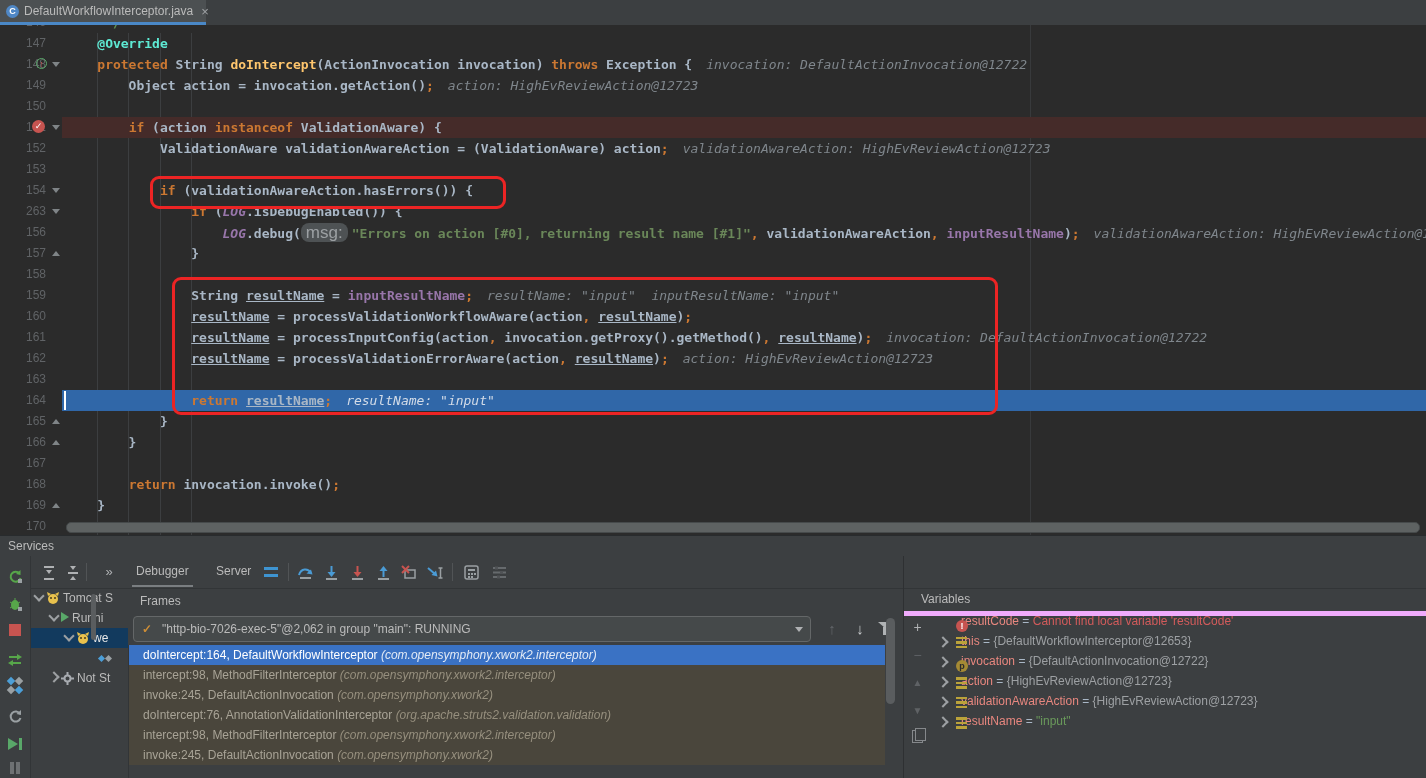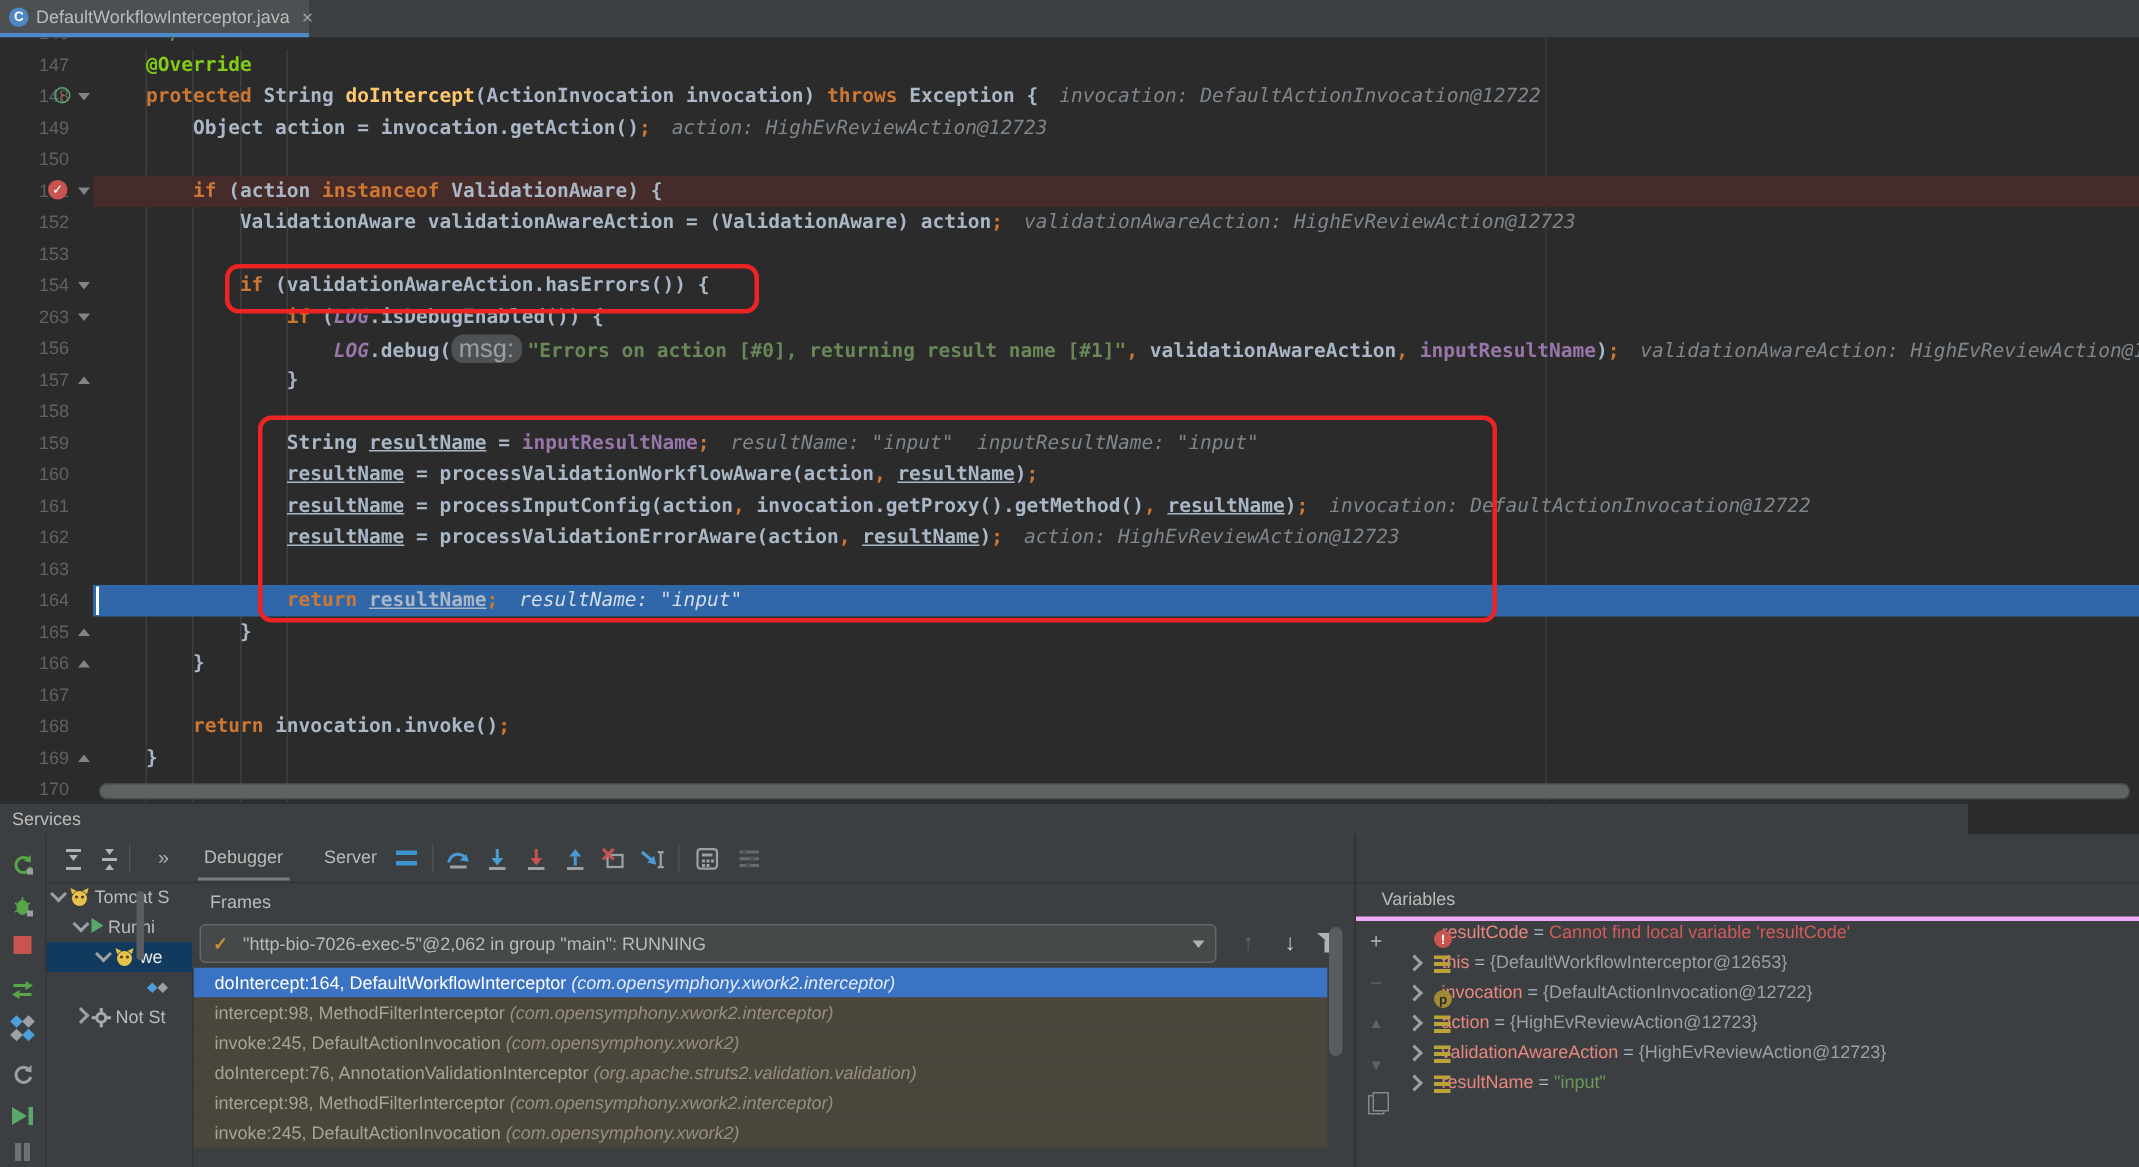--- a/index.html
+++ b/index.html
@@ -25,35 +25,35 @@
   .lnum{position:absolute;right:16px;top:0;}
   .fold{position:absolute;right:2px;top:8px;width:0;height:0;
         border-left:4px solid transparent;border-right:4px solid transparent;border-top:5px solid #7F8487;}
   .fold.close{border-top:none;border-bottom:5px solid #7F8487;}
   .bp-icon{position:absolute;left:32px;top:3px;width:13px;height:13px;border-radius:50%;
         background:#C75450;color:#fff;font-size:9px;line-height:13px;text-align:center;}
   .ovr-icon{position:absolute;left:36px;top:4px;width:11px;height:11px;border-radius:50%;
         border:1px solid #59A869;color:#C75450;font-size:9px;line-height:10px;text-align:center;box-sizing:border-box;}
   pre.code{margin:0;flex:1;font-family:"DejaVu Sans Mono",monospace;font-size:13px;line-height:21px;
         font-weight:700;white-space:pre;padding-left:4px;color:#A9B7C6;}
-  .p{color:#A9B7C6}.kw{color:#CC7832}.ann{color:#84cc16}.meth{color:#FFC66D}
+  .p{color:#A9B7C6}.kw{color:#CC7832}.ann{color:#5eead4}.meth{color:#FFC66D}
   .str{color:#6A8759}.fld{color:#9876AA}.fldi{color:#9876AA;font-style:italic}
   .u{color:#A9B7C6;text-decoration:underline}.pun{color:#CC7832}.cmt{color:#629755}
   .hint{color:#7F868C;font-style:italic;font-weight:400;margin-left:14px;}
   .chip{background:#4E5254;color:#9CA0A3;border-radius:8px;padding:0 5px;margin-right:4px;
         font-family:"Liberation Sans",sans-serif;font-size:17px;font-weight:400;}
   .bg-bp pre.code{background:#452B29;}
   .bg-exec pre.code{background:#3067A8;}
   .bg-exec .hint{color:#D3DCE8;}
   .caret{position:absolute;left:64px;top:1px;height:19px;width:2px;background:#FFFFFF;}
   .redbox{position:absolute;border:3px solid #EC2424;border-radius:9px;pointer-events:none;}
   .hscroll{position:absolute;left:66px;bottom:2px;height:9px;width:1352px;border-radius:5px;
         background:#5E6262;border:1px solid #464A4B;}
   
-  .services-bar{position:absolute;left:0;top:535px;width:1312px;height:21px;background:#3C3F41;
+  .services-bar{position:absolute;left:0;top:535px;width:1426px;height:21px;background:#3C3F41;
         border-top:1px solid #282B2D;font-size:12px;line-height:21px;padding-left:8px;box-sizing:border-box;color:#BBBBBB;}
   
   .bottom{position:absolute;left:0;top:556px;width:1426px;height:222px;background:#3C3F41;overflow:hidden;}
   .vtoolbar{position:absolute;left:0;top:0;width:30px;height:222px;border-right:1px solid #323537;}
   .vt-ic{position:absolute;left:0;width:30px;height:22px;text-align:center;font-size:14px;line-height:22px;}
   .stop-sq{display:inline-block;width:12px;height:12px;background:#C75450;}
   .pause-ic{display:inline-block;width:10px;height:12px;border-left:4px solid #6E7173;border-right:4px solid #6E7173;box-sizing:border-box;}
   .resume-ic{display:inline-block;width:0;height:0;border-left:10px solid #59A869;border-top:6px solid transparent;border-bottom:6px solid transparent;}
   .resume-bar{display:inline-block;width:3px;height:12px;background:#59A869;margin-left:1px;}
   .diam{display:inline-block;width:6px;height:6px;transform:rotate(45deg);margin:1px;}
@@ -83,21 +83,21 @@
   .funnel{position:absolute;top:66px;width:0;height:0;border-left:7px solid transparent;border-right:7px solid transparent;border-top:6px solid #B0B3B5;}
   .funnel:after{content:"";position:absolute;left:-2px;top:-1px;width:3px;height:8px;background:#B0B3B5;}
   .frames-list{position:absolute;left:128px;top:89px;width:756px;bottom:0;overflow:hidden;border-left:1px solid #323537;}
   .frame-row{height:20px;font-size:12px;line-height:20px;white-space:nowrap;padding-left:14px;color:#A8A396;background:#4A463C;overflow:hidden;}
   .frame-row .pkg{font-style:italic;color:#968F7E;}
   .frame-row.sel{background:#3A72C4;color:#FFFFFF;}
   .frame-row.sel .pkg{color:#E2EAF5;}
   .frames-scroll{position:absolute;left:886px;top:62px;width:9px;height:86px;border-radius:5px;background:#5A5D5F;}
   
   .vars-pane{position:absolute;left:903px;top:0;width:523px;bottom:0;border-left:1px solid #2E3032;}
-  .vars-header{position:absolute;left:0;top:32px;right:0;height:23px;border-bottom:3px solid #f0abfc;
+  .vars-header{position:absolute;left:0;top:32px;right:0;height:23px;border-bottom:5px solid #f0abfc;
          font-size:12px;line-height:23px;padding-left:17px;color:#BBBBBB;}
   .watch-bar{position:absolute;left:0;top:55px;width:27px;bottom:0;}
   .wb-ic{position:absolute;left:0;width:27px;height:20px;text-align:center;font-size:14px;line-height:20px;color:#AFB1B3;}
   .dim{color:#5F6265;}
   .copy-ic{display:inline-block;width:9px;height:11px;border:1px solid #85888B;position:relative;top:1px;}
   .copy-ic:after{content:"";position:absolute;left:2px;top:-3px;width:9px;height:11px;border:1px solid #85888B;background:#3C3F41;}
   .vars-list{position:absolute;left:27px;top:55px;right:0;bottom:0;overflow:hidden;}
   .var-row{position:relative;height:20px;font-size:12px;line-height:20px;white-space:nowrap;padding-left:30px;}
   .var-row .vchev{position:absolute;left:8px;top:7px;}
   .var-row .vic{position:absolute;left:25px;top:4px;}

